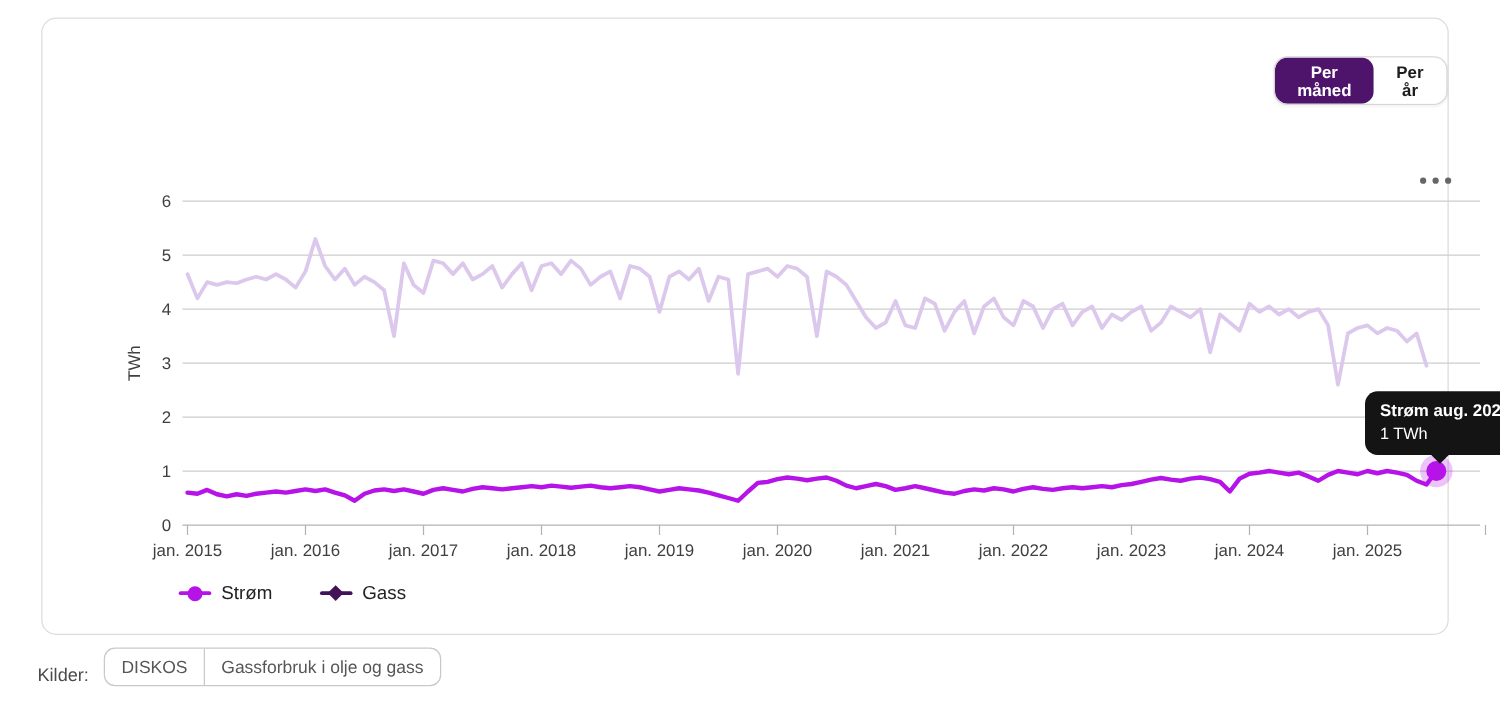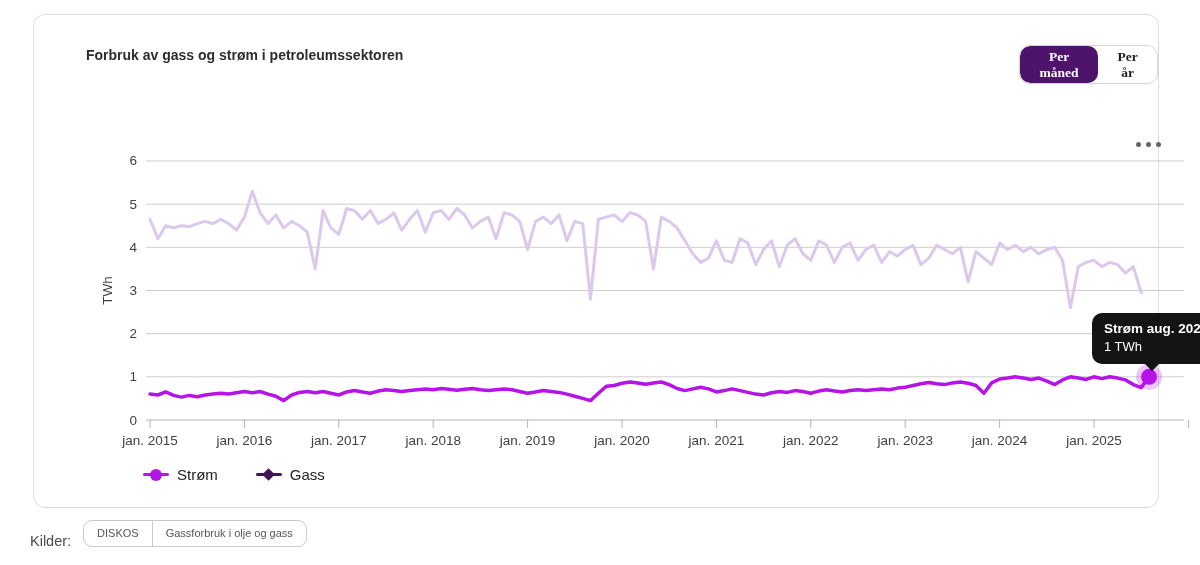--- a/index.html
+++ b/index.html
@@ -9,21 +9,21 @@
 
   .card{position:absolute;left:33px;top:14px;width:1124px;height:492px;
         background:#fff;border:1px solid var(--card-border,#dcdcdc);border-radius:12px;}
 
   .card-title{position:absolute;left:52px;top:32px;font-size:14px;font-weight:700;
               color:var(--text-dark,#2d2d2d);}
 
   .toggle{position:absolute;left:985px;top:30px;height:37px;display:flex;align-items:stretch;
           border:1px solid #d6d6d6;border-radius:11px;overflow:hidden;background:#fff;
           box-shadow:0 1px 2px rgba(0,0,0,0.05);}
-  .tbtn{border:none;background:#fff;font-family:Liberation Serif, serif;
+  .tbtn{border:none;background:#fff;font-family:Liberation Sans, sans-serif;
         font-size:13.5px;font-weight:700;padding:0 16px;color:#1d1d1d;cursor:pointer;}
   .tbtn.active{background:var(--toggle-active-bg,#4e146b);color:#fff;border-radius:10px;}
 
   .menu{position:absolute;left:1100px;top:120px;width:34px;height:18px;border:none;
         background:transparent;display:flex;align-items:center;gap:5px;cursor:pointer;padding:0 2px;}
   .menu .dot{width:5px;height:5px;border-radius:50%;background:var(--menu-dots,#666);}
 
   #chart-svg{position:absolute;left:0;top:0;}
   .axis-label{font-family:"Liberation Sans",sans-serif;font-size:13.5px;fill:var(--axis-text,#404040);}
   .axis-title{font-family:"Liberation Sans",sans-serif;font-size:13.5px;fill:var(--axis-text,#404040);}
@@ -44,31 +44,30 @@
   .lline.strom{background:var(--strom,#b613e8);}
   .lline.gass{background:var(--gass,#411458);}
   .ldot{position:absolute;left:7px;top:1.5px;width:12px;height:12px;border-radius:50%;
         background:var(--strom,#b613e8);}
   .ldiamond{position:absolute;left:8.5px;top:3px;width:9px;height:9px;transform:rotate(45deg);
         background:var(--gass,#411458);}
 
   .sources{position:absolute;left:30px;top:518px;display:flex;align-items:center;gap:10px;}
   .src-label{font-size:14.5px;color:#4a4a4a;margin-right:2px;margin-top:15px;}
   .badge{display:flex;border:1px solid var(--source-border,#c9c9c9);border-radius:9px;
-         background:#fff;color:var(--source-text,#565656);font-size:11px;cursor:pointer;}
+         background:#fff;color:var(--source-text,#565656);font-size:14px;cursor:pointer;}
   .badge-cell{padding:6px 13px 7px;}
   .badge-cell + .badge-cell{border-left:1px solid var(--source-border,#c9c9c9);text-align:center;}
 </style>
 </head>
 <body>
 
 <div class="stage">
 
   <div class="card">
-    <div class="card-title">Forbruk av gass og strøm i petroleumssektoren</div>
 
     <div class="toggle">
       <button class="tbtn active">Per måned</button>
       <button class="tbtn">Per år</button>
     </div>
 
     <button class="menu" aria-label="chart menu">
       <span class="dot"></span>
       <span class="dot"></span>
       <span class="dot"></span>

